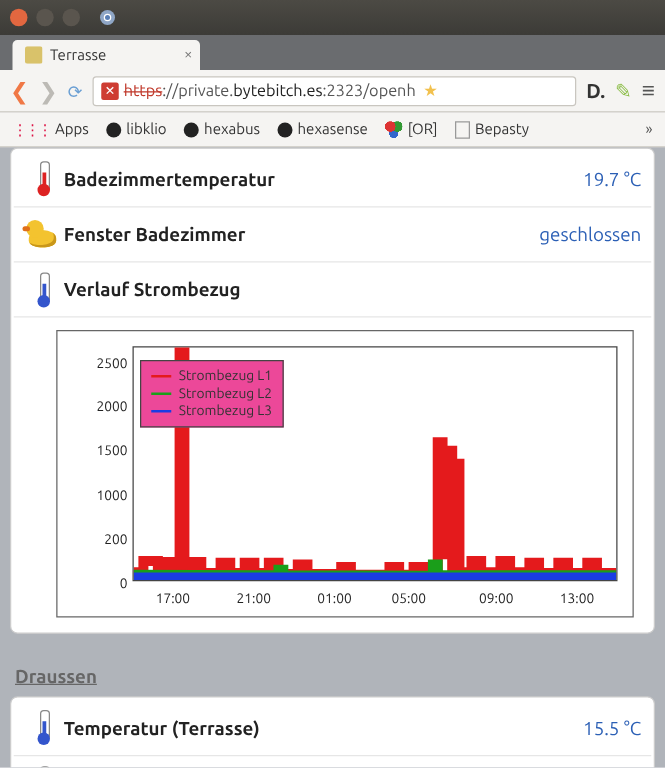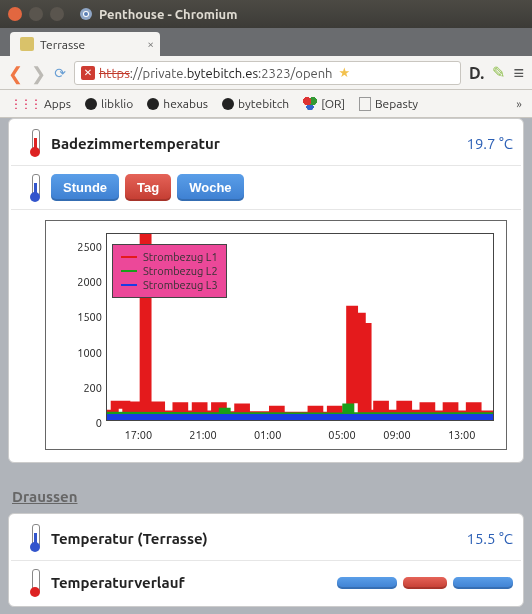--- a/index.html
+++ b/index.html
@@ -245,21 +245,20 @@
 <div class="titlebar">
   <span class="win-btn close"></span>
   <span class="win-btn"></span>
   <span class="win-btn"></span>
   <span class="title">
     <svg width="14" height="14">
         <circle cx="7" cy="7" r="6" fill="#8fa6c6"></circle>
         <circle cx="7" cy="7" r="3" fill="#fff"></circle>
         <circle cx="7" cy="7" r="2" fill="#5a7fb5"></circle>
       </svg>
-    <span>Penthouse - Chromium</span>
   </span>
 </div>
 
 <div class="tabstrip">
   <div class="tab">
     <svg width="14" height="14">
         <rect width="14" height="14" rx="2" fill="#d9c26a"></rect>
       </svg>
     <span>Terrasse</span>
     <span class="tab-x">×</span>
@@ -291,21 +290,21 @@
   <span class="bm">
       <span class="gh"></span>
       <span>libklio</span>
     </span>
   <span class="bm">
       <span class="gh"></span>
       <span>hexabus</span>
     </span>
   <span class="bm">
       <span class="gh"></span>
-      <span>bytebitch</span>
+      <span>hexasense</span>
     </span>
   <span class="bm">
       <span class="or-icon"></span>
       <span>[OR]</span>
     </span>
   <span class="bm">
       <span class="page-icon"></span>
       <span>Bepasty</span>
     </span>
   <span class="chev" style="margin-left:auto;">»</span>
@@ -318,32 +317,39 @@
     <div class="row">
       <div class="icon-col">
           <div class="thermo thermo-red">
             <span class="stem"></span>
           </div>
         </div>
       <div class="label">Badezimmertemperatur</div>
       <div class="value">19.7 °C</div>
     </div>
 
+    <div class="row">
+      <div class="icon-col">
+          <div class="duck">
+            <span class="body"></span>
+            <span class="head"></span>
+            <span class="beak"></span>
+          </div>
+        </div>
+      <div class="label">Fenster Badezimmer</div>
+      <div class="value">geschlossen</div>
+    </div>
 
     <div class="row">
       <div class="icon-col">
           <div class="thermo thermo-blue">
             <span class="stem"></span>
           </div>
         </div>
-      <div class="btns">
-        <button class="seg blue">Stunde</button>
-        <button class="seg red">Tag</button>
-        <button class="seg blue">Woche</button>
-      </div>
+      <div class="label">Verlauf Strombezug</div>
     </div>
 
     <div class="chart-row">
       <div class="chart">
         <div class="plot" id="plot">
             <svg viewBox="0 0 1000 1000" preserveAspectRatio="none">
               <polyline points="0,966.6666666666666 20,966.6666666666666 20,918.5185185185185 50,918.5185185185185 50,966.6666666666666 70,966.6666666666666 70,922.2222222222222 90,922.2222222222222 90,970.3703703703703 95,970.3703703703703 95,0 105,0 105,970.3703703703703 120,970.3703703703703 120,922.2222222222222 140,922.2222222222222 140,970.3703703703703 180,970.3703703703703 180,925.9259259259259 200,925.9259259259259 200,970.3703703703703 230,970.3703703703703 230,925.9259259259259 250,925.9259259259259 250,970.3703703703703 280,970.3703703703703 280,925.9259259259259 300,925.9259259259259 300,974.0740740740741 340,974.0740740740741 340,933.3333333333334 360,933.3333333333334 360,974.0740740740741 400,974.0740740740741 430,974.0740740740741 430,944.4444444444445 450,944.4444444444445 450,977.7777777777778 500,977.7777777777778 530,977.7777777777778 530,944.4444444444445 550,944.4444444444445 550,977.7777777777778 580,977.7777777777778 580,944.4444444444445 600,944.4444444444445 600,977.7777777777778 630,977.7777777777778 630,407.4074074074074 640,407.4074074074074 640,888.8888888888889 650,888.8888888888889 650,444.44444444444446 660,444.44444444444446 660,955.5555555555555 670,955.5555555555555 670,500 675,500 675,966.6666666666666 700,966.6666666666666 700,918.5185185185185 720,918.5185185185185 720,966.6666666666666 760,966.6666666666666 760,918.5185185185185 780,918.5185185185185 780,966.6666666666666 820,966.6666666666666 820,925.9259259259259 840,925.9259259259259 840,970.3703703703703 880,970.3703703703703 880,925.9259259259259 900,925.9259259259259 900,970.3703703703703 940,970.3703703703703 940,925.9259259259259 960,925.9259259259259 960,970.3703703703703 1000,970.3703703703703" fill="none" stroke="#e41a1c" stroke-width="8" vector-effect="non-scaling-stroke"></polyline>
               <polyline points="0,977.7777777777778 300,979.6296296296297 300,955.5555555555555 310,955.5555555555555 310,979.6296296296297 600,981.4814814814815 620,981.4814814814815 620,933.3333333333334 630,933.3333333333334 630,979.6296296296297 1000,979.6296296296297" fill="none" stroke="#1a9e1a" stroke-width="8" vector-effect="non-scaling-stroke"></polyline>
               <polyline points="0,988.8888888888889 1000,988.8888888888889" fill="none" stroke="#1a3ce4" stroke-width="8" vector-effect="non-scaling-stroke"></polyline>
             </svg>
@@ -364,21 +370,21 @@
         </div>
       <div class="ytick" style="top: 196px;">0</div>
           <div class="ytick" style="top: 160.815px;">200</div>
           <div class="ytick" style="top: 125.63px;">1000</div>
           <div class="ytick" style="top: 90.4444px;">1500</div>
           <div class="ytick" style="top: 55.2593px;">2000</div>
           <div class="ytick" style="top: 20.0741px;">2500</div>
           <div class="xtick" style="left: 92.3333px;">17:00</div>
           <div class="xtick" style="left: 157px;">21:00</div>
           <div class="xtick" style="left: 221.667px;">01:00</div>
-          <div class="xtick" style="left: 296px;">05:00</div>
+          <div class="xtick" style="left: 281px;">05:00</div>
           <div class="xtick" style="left: 351px;">09:00</div>
           <div class="xtick" style="left: 415.667px;">13:00</div>
         </div>
     </div>
 
   </div>
 
   <div class="section-title">Draussen</div>
 
   <div class="panel">

